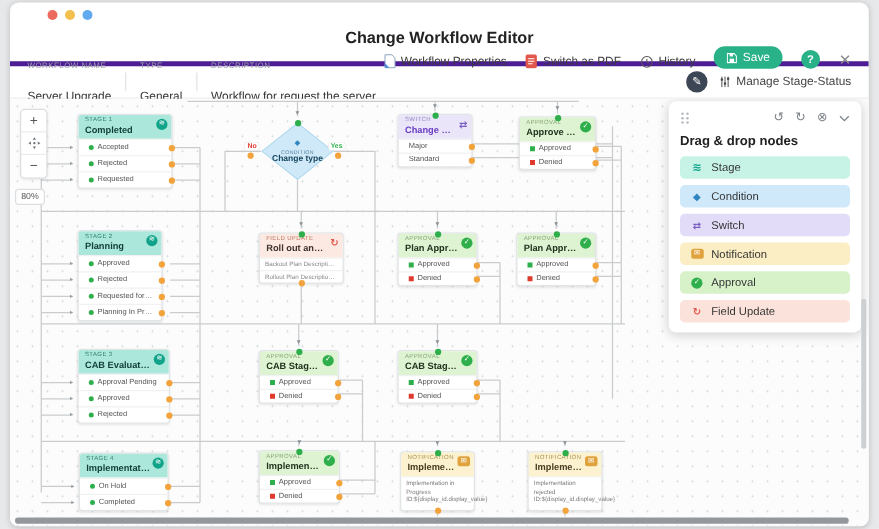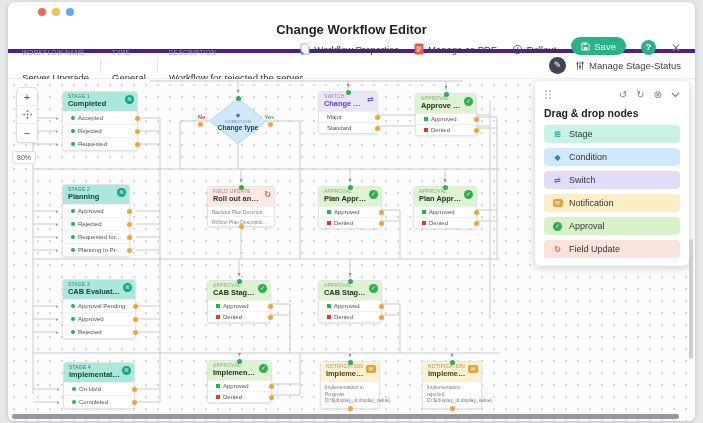--- a/index.html
+++ b/index.html
@@ -114,30 +114,30 @@
           </span>
         <span>Workflow Properties</span>
       </div>
       <div class="tb-btn">
         <span>
             <svg width="10" height="12" viewBox="0 0 10 12">
               <rect x=".5" y=".5" width="9" height="11" rx="1.5" fill="#e2574c"></rect>
               <path d="M2.5 4h5M2.5 6h5M2.5 8h3.5" stroke="#fff" stroke-width=".9"></path>
             </svg>
           </span>
-        <span>Manage as PDF</span>
+        <span>Switch as PDF</span>
       </div>
       <div class="tb-btn">
         <span>
             <svg width="11" height="11" viewBox="0 0 12 12">
               <circle cx="6" cy="6" r="4.6" fill="none" stroke="#555" stroke-width=".9"></circle>
               <path d="M6 3.4V6l1.8 1" stroke="#555" stroke-width=".9" fill="none"></path>
             </svg>
           </span>
-        <span>Rollout</span>
+        <span>History</span>
       </div>
       <button class="savebtn">
         <span>
             <svg width="9" height="9" viewBox="0 0 10 10">
               <path d="M1 1h6l2 2v6H1z" fill="none" stroke="#fff" stroke-width=".9"></path>
               <rect x="3" y="5.5" width="4" height="3" fill="#fff"></rect>
               <rect x="3" y="1.2" width="3" height="2.3" fill="#fff"></rect>
             </svg>
           </span>
         <span>Save</span>
@@ -153,21 +153,21 @@
       <span class="mvalue">Server Upgrade</span>
     </div>
     <div class="mdiv"></div>
     <div class="mfield">
       <span class="mlabel">TYPE</span>
       <span class="mvalue">General</span>
     </div>
     <div class="mdiv"></div>
     <div class="mfield">
       <span class="mlabel">DESCRIPTION</span>
-      <span class="mvalue">Workflow for rejected the server</span>
+      <span class="mvalue">Workflow for request the server</span>
     </div>
     <div class="meta-right">
       <span class="pencilc">✎</span>
       <span class="mss">
         <span>
             <svg width="10" height="11" viewBox="0 0 12 12">
               <path d="M3 1v10M6 1v10M9 1v10" stroke="#444" stroke-width=".9"></path>
               <rect x="1.9" y="2.8" width="2.2" height="2" fill="#444"></rect>
               <rect x="4.9" y="6.6" width="2.2" height="2" fill="#444"></rect>
               <rect x="7.9" y="2" width="2.2" height="2" fill="#444"></rect>

